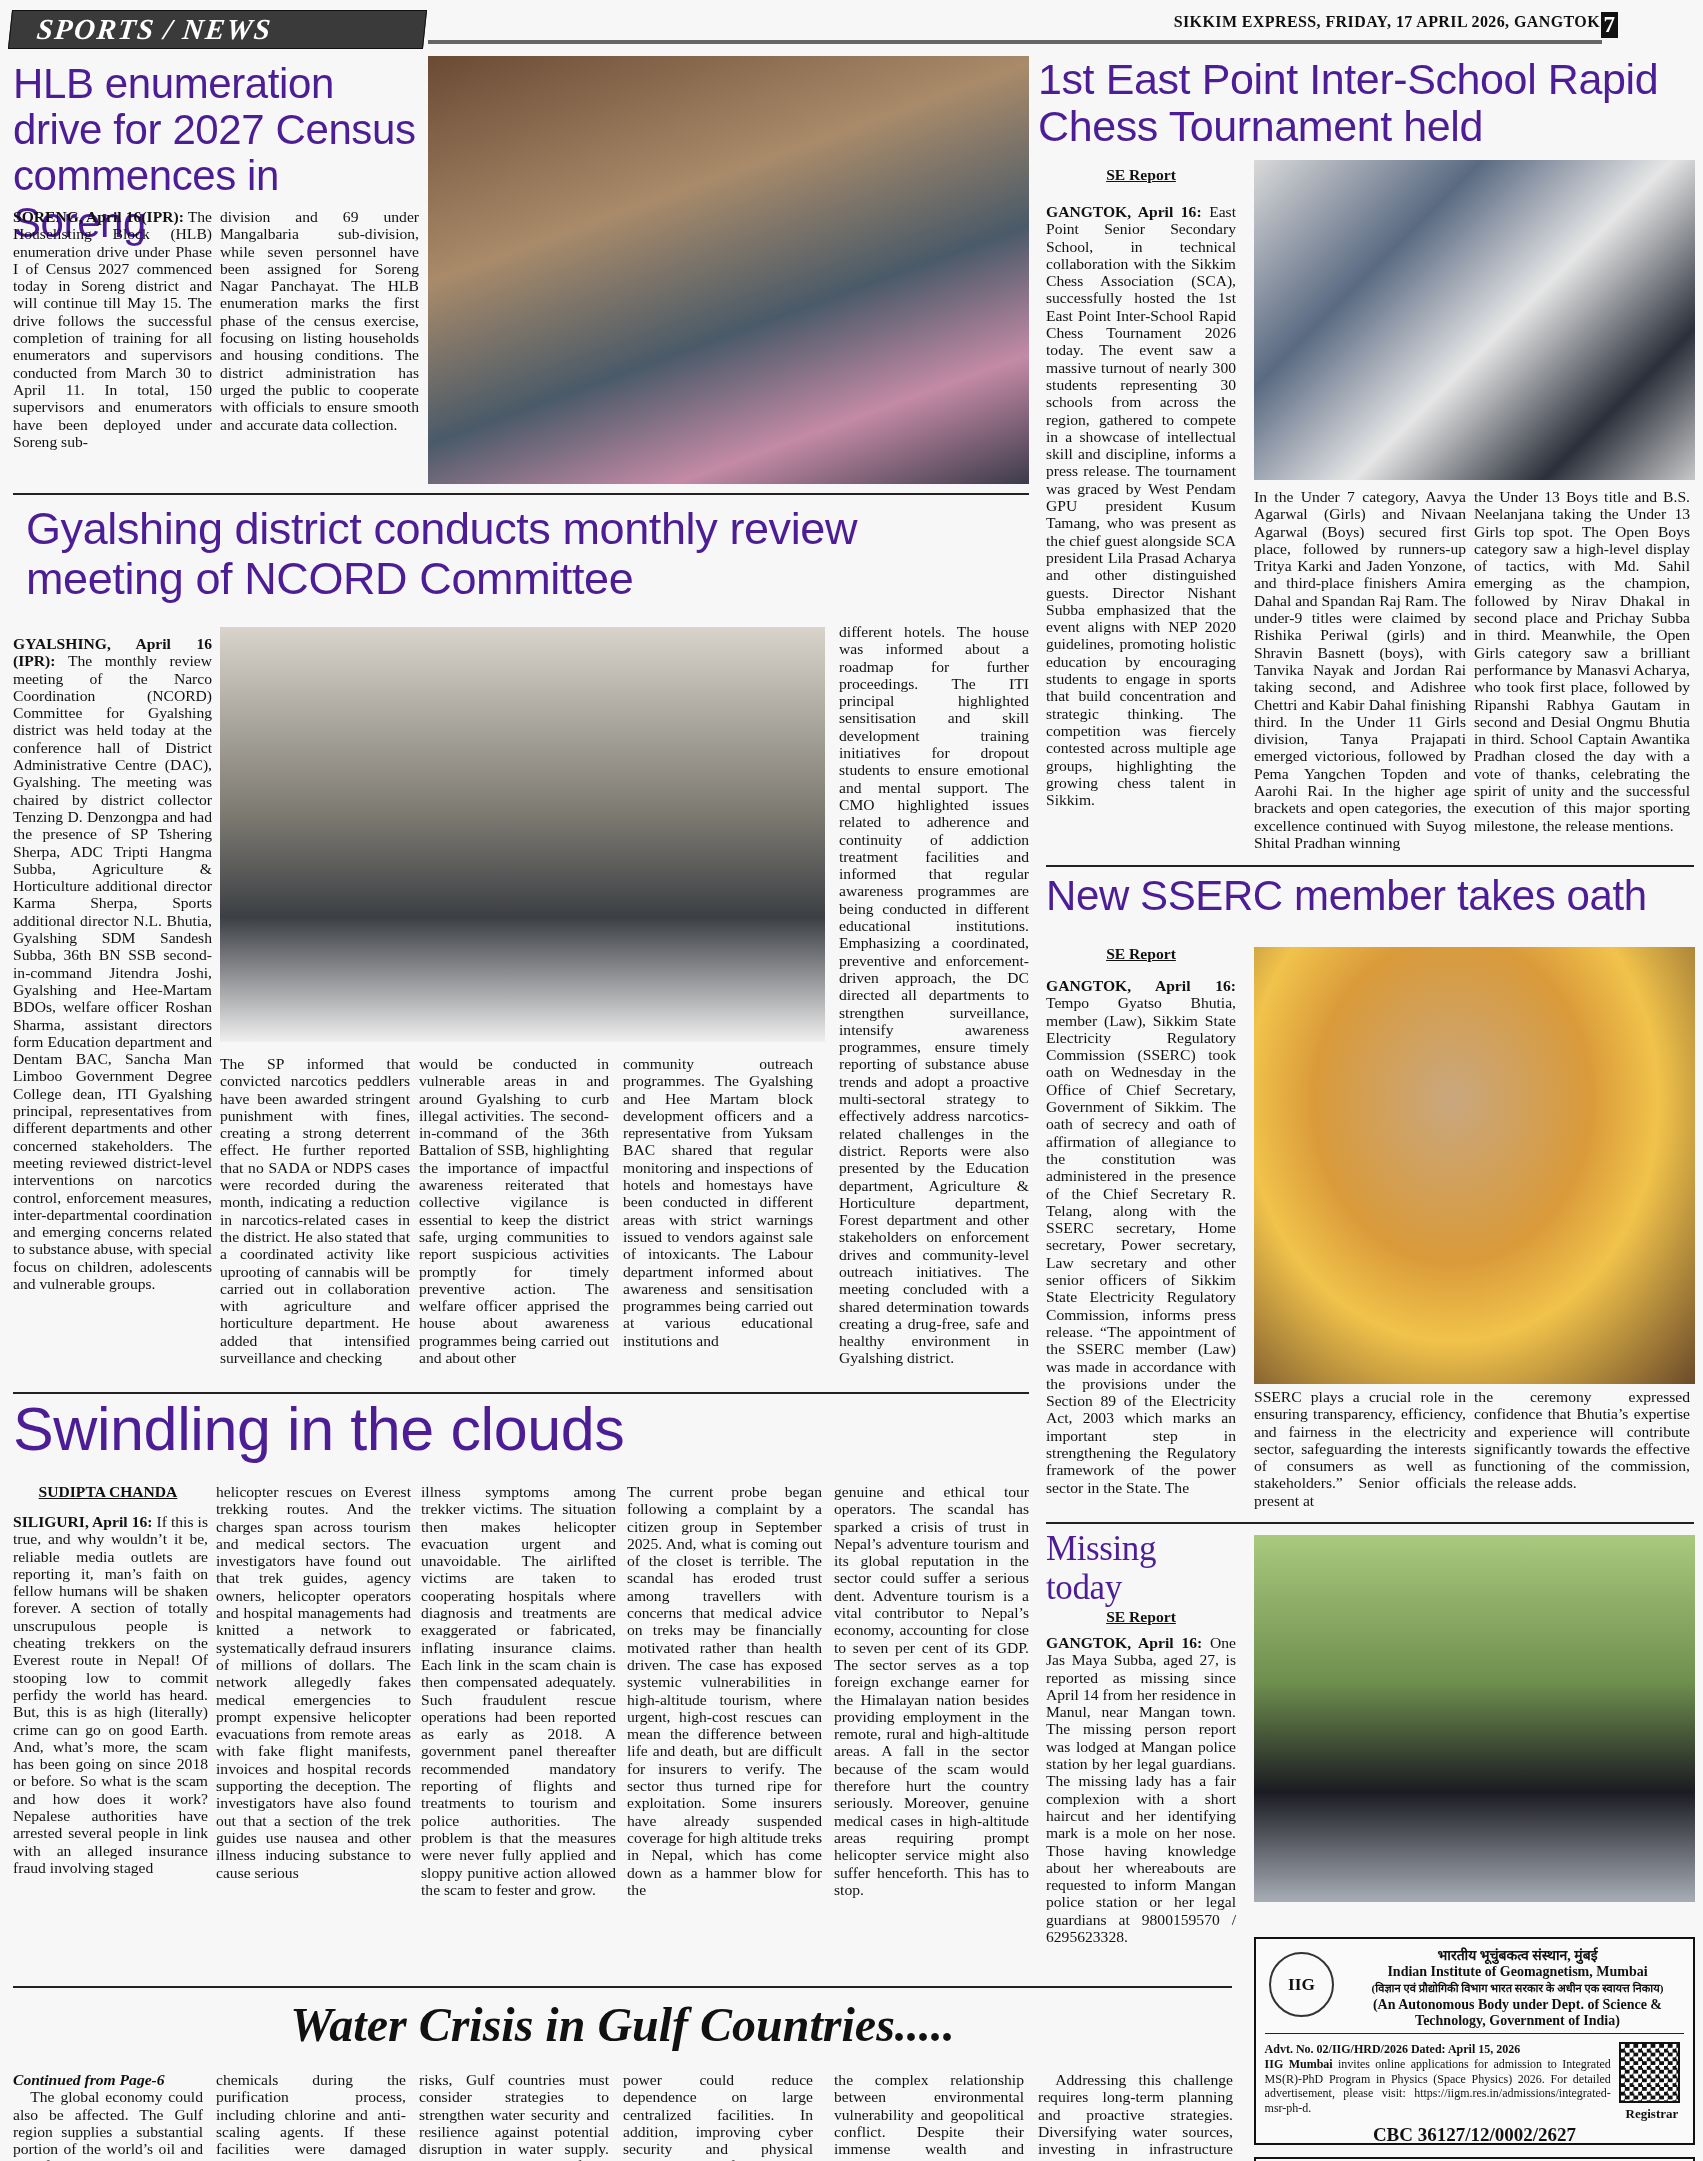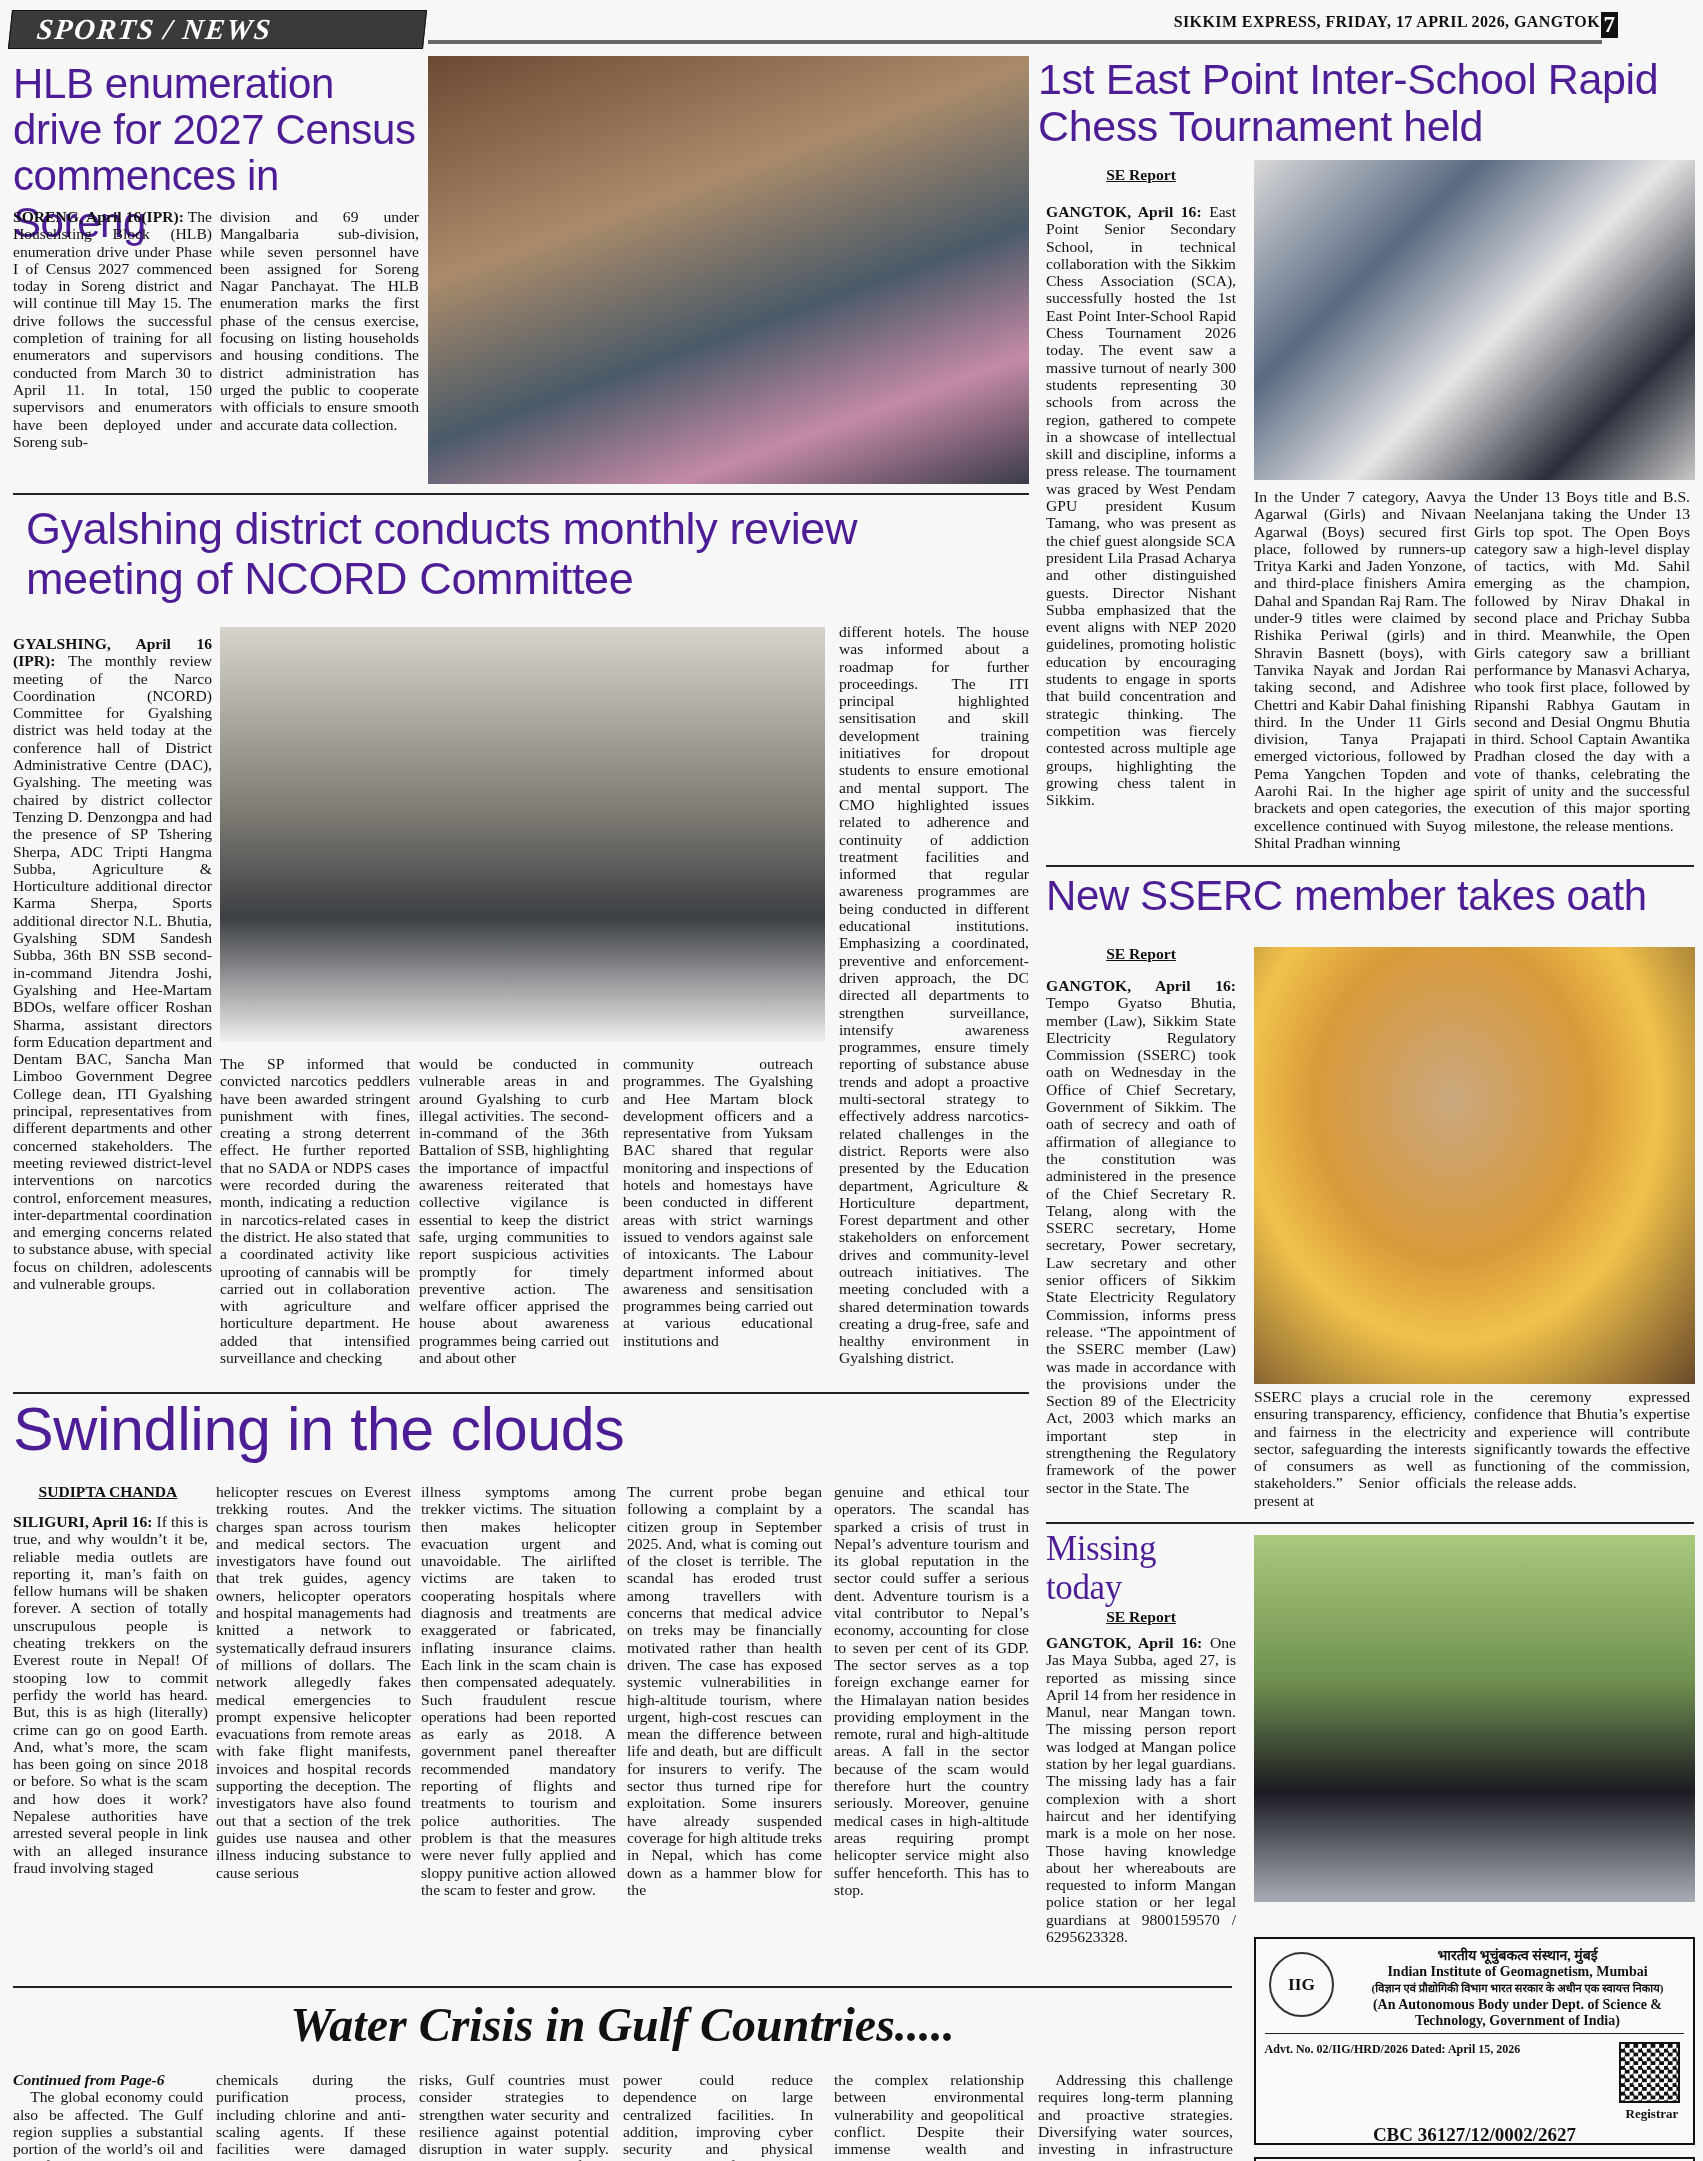--- a/index.html
+++ b/index.html
@@ -110,20 +110,21 @@
   <div style="position:absolute;left:13px;top:13px;width:65px;height:65px;border:2.6px double #333;border-radius:50%;display:flex;align-items:center;justify-content:center;font-weight:bold;font-size:17.3px">IIG</div>
   <div style="margin-left:86px;text-align:center;font-weight:bold;font-size:14px;line-height:16.4px">
     <div>भारतीय भूचुंबकत्व संस्थान, मुंबई</div>
     <div>Indian Institute of Geomagnetism, Mumbai</div>
     <div style="font-size:11.2px">(विज्ञान एवं प्रौद्योगिकी विभाग भारत सरकार के अधीन एक स्वायत्त निकाय)</div>
     <div>(An Autonomous Body under Dept. of Science &amp; Technology, Government of India)</div>
   </div>
   <div style="border-top:1.3px solid #222;margin-top:3.5px;padding-top:8px;display:flex;gap:8.6px">
     <div style="flex:1;font-size:12px;line-height:14.7px;text-align:justify">
       <div style="font-weight:bold">Advt. No. 02/IIG/HRD/2026 Dated: April 15, 2026</div>
+      <div><b>IIG Mumbai</b><span> invites online applications for admission to Integrated MS(R)-PhD Program in Physics (Space Physics) 2026. For detailed advertisement, please visit: https://iigm.res.in/admissions/integrated-msr-ph-d.</span></div>
     </div>
     <div style="width:65px;text-align:center">
       <div style="width:61px;height:61px;background:repeating-conic-gradient(#111 0 25%,#fff 0 50%) 0 0/8.6px 8.6px;border:2.6px solid #111"></div>
       <div style="margin-top:3px;font-weight:bold;font-size:13px">Registrar</div>
     </div>
   </div>
   <div style="text-align:center;font-family:Liberation Serif, serif;font-weight:bold;font-size:19px;margin-top:1.7px">CBC 36127/12/0002/2627</div>
 </div>
 
 <div class="ad" style="left:1254px;top:2157px;width:441px;height:428px;font-family:'Liberation Sans',sans-serif;font-size:9px;line-height:12.5px">

